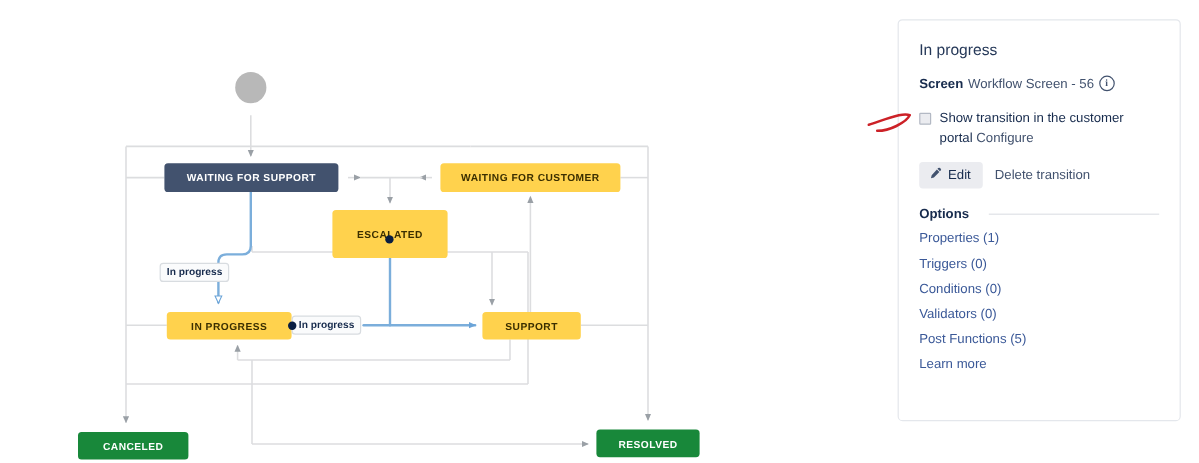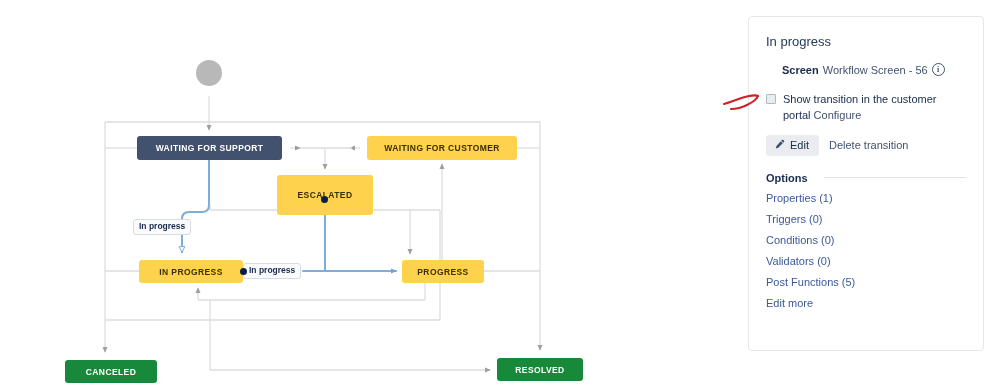--- a/index.html
+++ b/index.html
@@ -99,21 +99,21 @@
   }
   .panel-title {
     font-size: 13px;
     color: #253858;
     margin: 0 0 13px 0;
     line-height: 1.2;
   }
   .screen-row {
     font-size: 11px;
     color: #42526E;
-    margin: 0 0 15px 16px;
+    margin: 0 0 15px 0;
     line-height: 1.3;
     display: flex;
     align-items: center;
     flex-wrap: wrap;
     gap: 4px;
   }
   .screen-row .lbl { font-weight: bold; color: #172B4D; }
   .screen-row .lnk { color: #42526E; }
   .info-icon {
     display: inline-flex;
@@ -291,21 +291,21 @@
   <div class="start-circle" style="left:196px; top:60px;"></div>
 
   <div class="node yellow" style="left:367px; top:136px; width:150px; height:24px;">WAITING FOR CUSTOMER</div>
 
   <div class="node blue" style="left:137px; top:136px; width:145px; height:24px;">WAITING FOR SUPPORT</div>
 
   <div class="node yellow" style="left:277px; top:175px; width:96px; height:40px;">ESCALATED</div>
 
   <div class="node yellow" style="left:139px; top:260px; width:104px; height:23px;">IN PROGRESS</div>
 
-  <div class="node yellow" style="left:402px; top:260px; width:82px; height:23px;">PROGRESS</div>
+  <div class="node yellow" style="left:402px; top:260px; width:82px; height:23px;">SUPPORT</div>
 
   <div class="node green" style="left:65px; top:360px; width:92px; height:23px;">CANCELED</div>
 
   <div class="node green" style="left:497px; top:358px; width:86px; height:23px;">RESOLVED</div>
 
   <div class="dot" style="left:321px; top:196px;"></div>
   <div class="dot" style="left:240px; top:268px;"></div>
 
   <div class="trans-label" style="left:133px; top:219px;">In progress</div>
   <div class="trans-label" style="left:243px; top:263px;">In progress</div>
@@ -345,20 +345,20 @@
     <span class="txt">Options</span>
     <span class="rule"></span>
   </div>
 
   <ul class="opt-list">
     <li>Properties (1)</li>
     <li>Triggers (0)</li>
     <li>Conditions (0)</li>
     <li>Validators (0)</li>
     <li>Post Functions (5)</li>
-    <li>Edit more</li>
+    <li>Learn more</li>
   </ul>
 </div>
 
 <svg id="annotation-arrow" viewBox="0 0 56 28" xmlns="http://www.w3.org/2000/svg">
   <path d="M2,16 C9,14 18,10 27,8 C31,7.2 34,7 36,8" fill="none" stroke="#CC2127" stroke-width="2.1" stroke-linecap="round"></path>
   <path d="M36,8 C35,11 31,14 25,17 C20,19.5 14,21 9,21" fill="none" stroke="#CC2127" stroke-width="2.1" stroke-linecap="round"></path>
 </svg>
 
 </body></html>

